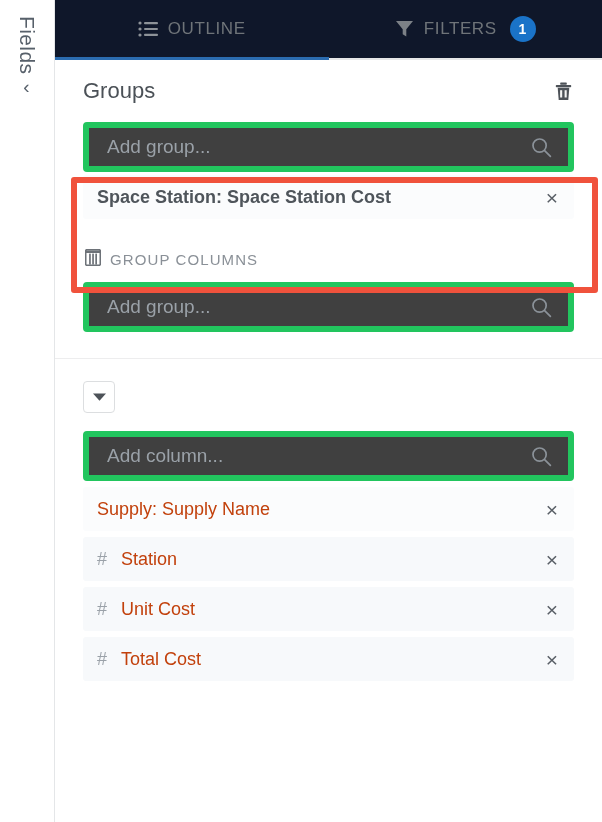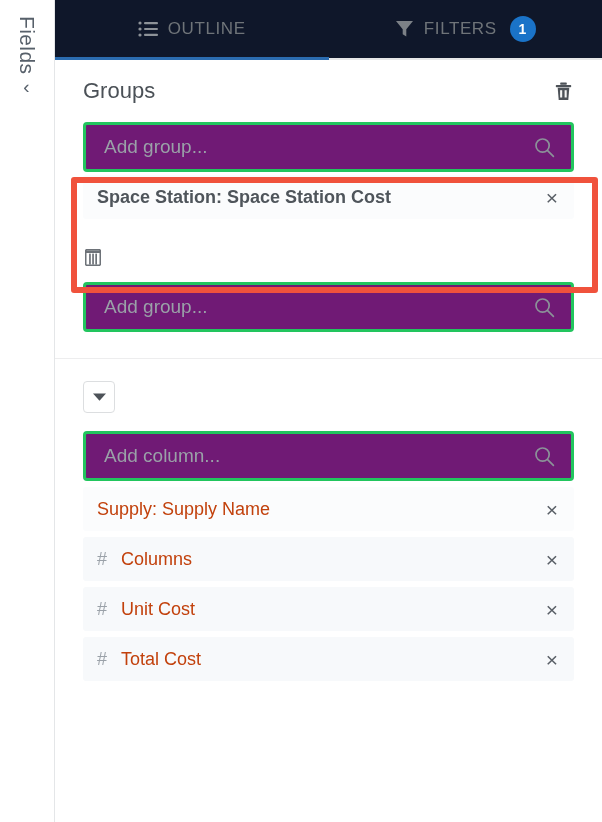--- a/index.html
+++ b/index.html
@@ -153,23 +153,23 @@
   }
   .sub-label {
     font-size: 15px;
     color: #8a9097;
     letter-spacing: 1.1px;
   }
 
   
   .search-box {
     height: 50px;
-    border: 3px solid #22c55e;
+    border: 6px solid #22c55e;
     border-radius: 4px;
-    background: #701a75;
+    background: #404040;
     display: flex;
     align-items: center;
     padding: 0 16px 0 18px;
     position: relative;
     cursor: text;
   }
   .search-box .ph {
     flex: 1 1 auto;
     font-size: 19px;
     color: #9aa1a8;
@@ -305,20 +305,21 @@
         <div class="sub-head" style="margin-top:30px;">
           <span>
             <svg width="16" height="17" viewBox="0 0 16 17" aria-hidden="true">
               <rect x="0.7" y="0.7" width="14.6" height="15.6" rx="1.3" fill="none" stroke="#6d7278" stroke-width="1.6"></rect>
               <rect x="0.7" y="1.4" width="14.6" height="2.6" fill="#6d7278"></rect>
               <rect x="4.1" y="4.6" width="1.7" height="11" fill="#6d7278"></rect>
               <rect x="7.2" y="4.6" width="1.7" height="11" fill="#6d7278"></rect>
               <rect x="10.3" y="4.6" width="1.7" height="11" fill="#6d7278"></rect>
             </svg>
           </span>
+          <span class="sub-label">GROUP COLUMNS</span>
         </div>
 
         <div class="search-box">
           <span class="ph">Add group...</span>
           <span class="mag">
             <svg width="21" height="21" viewBox="0 0 21 21" aria-hidden="true">
               <circle cx="8.6" cy="8.6" r="6.6" fill="none" stroke="#8b9299" stroke-width="1.7"></circle>
               <line x1="13.6" y1="13.6" x2="19.4" y2="19.4" stroke="#8b9299" stroke-width="1.7" stroke-linecap="round"></line>
             </svg>
           </span>
@@ -348,21 +349,21 @@
 
         <div class="col-list">
 
           <div class="pill plain">
             <span class="pill-label light">Supply: Supply Name</span>
             <span class="pill-x">×</span>
           </div>
 
           <div class="pill">
             <span class="pill-hash">#</span>
-            <span class="pill-label light">Columns</span>
+            <span class="pill-label light">Station</span>
             <span class="pill-x">×</span>
           </div>
 
           <div class="pill">
             <span class="pill-hash">#</span>
             <span class="pill-label light">Unit Cost</span>
             <span class="pill-x">×</span>
           </div>
 
           <div class="pill">

